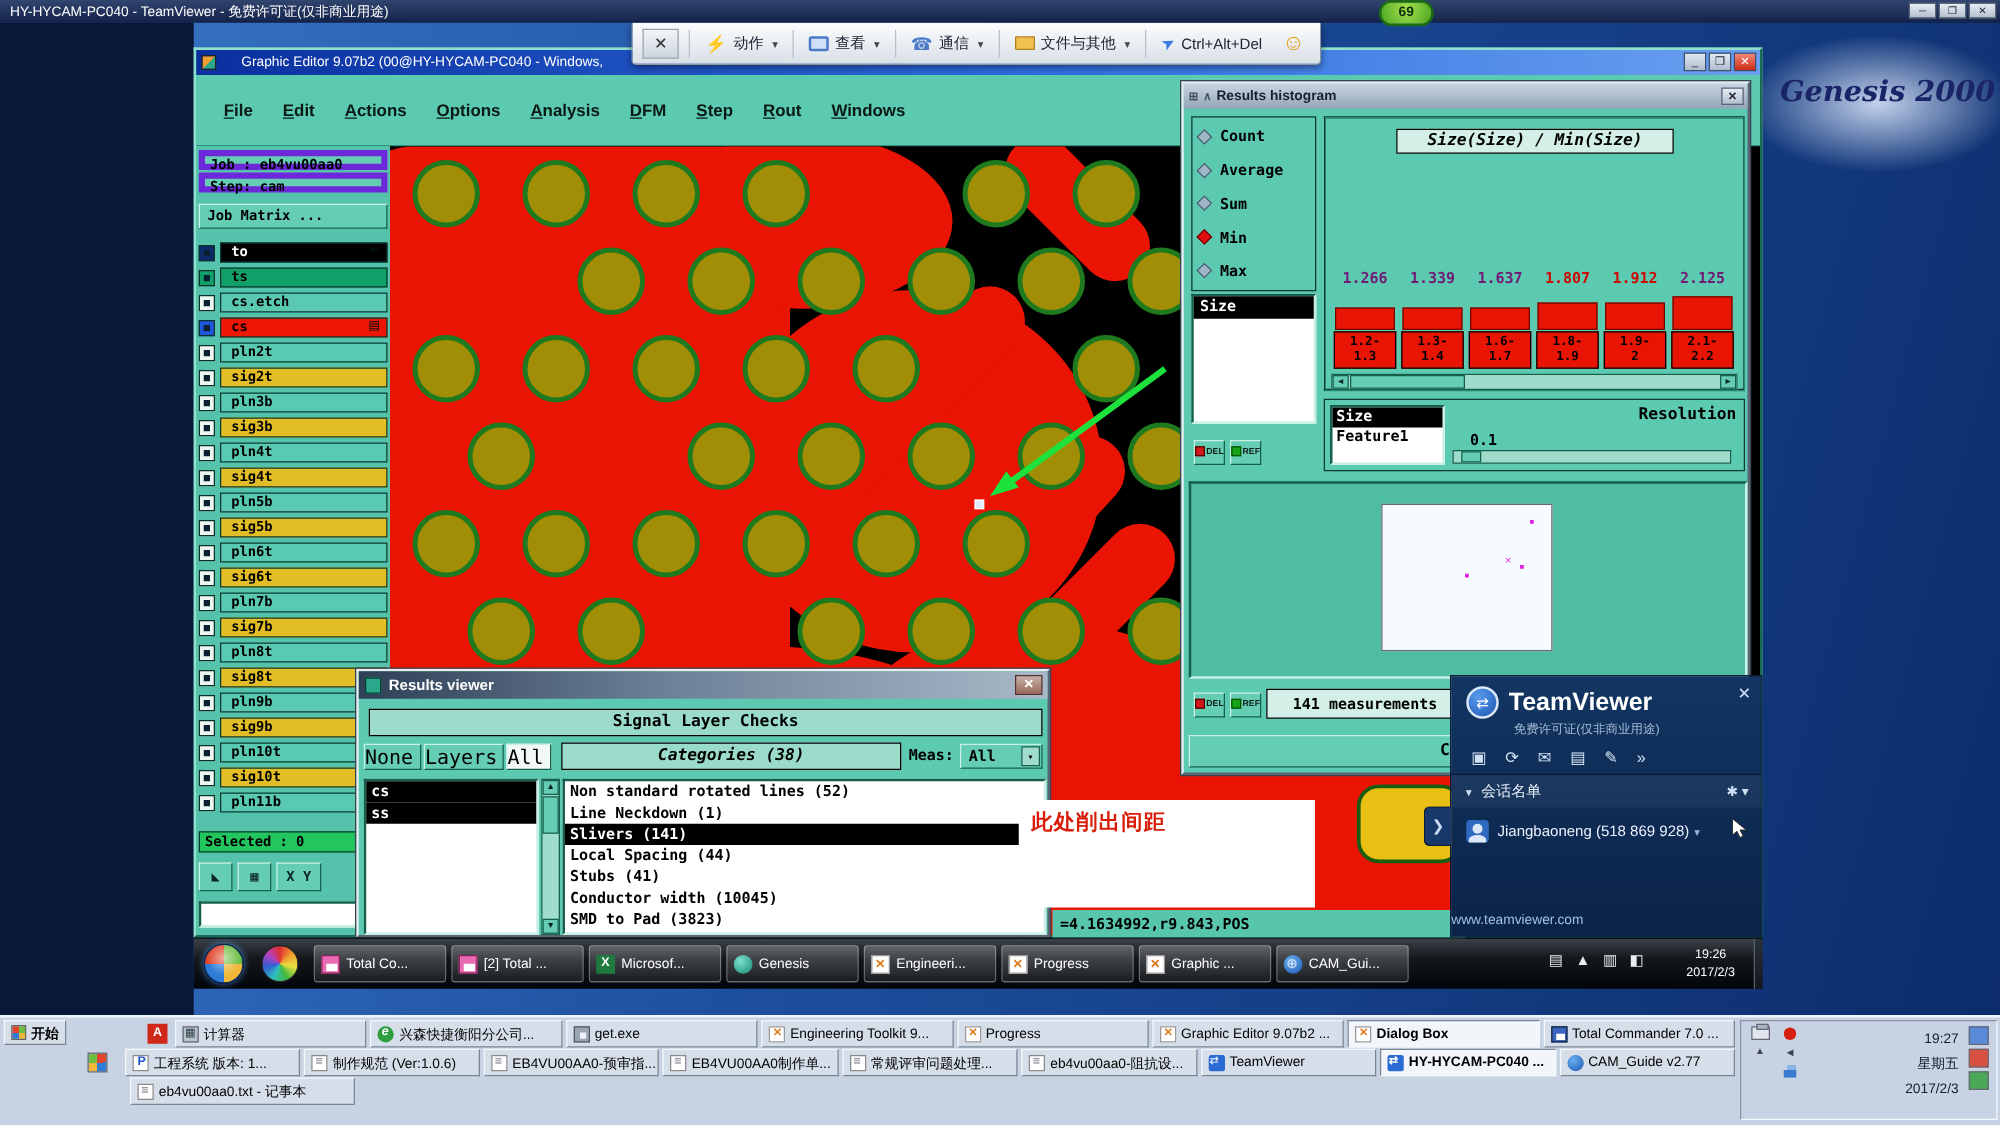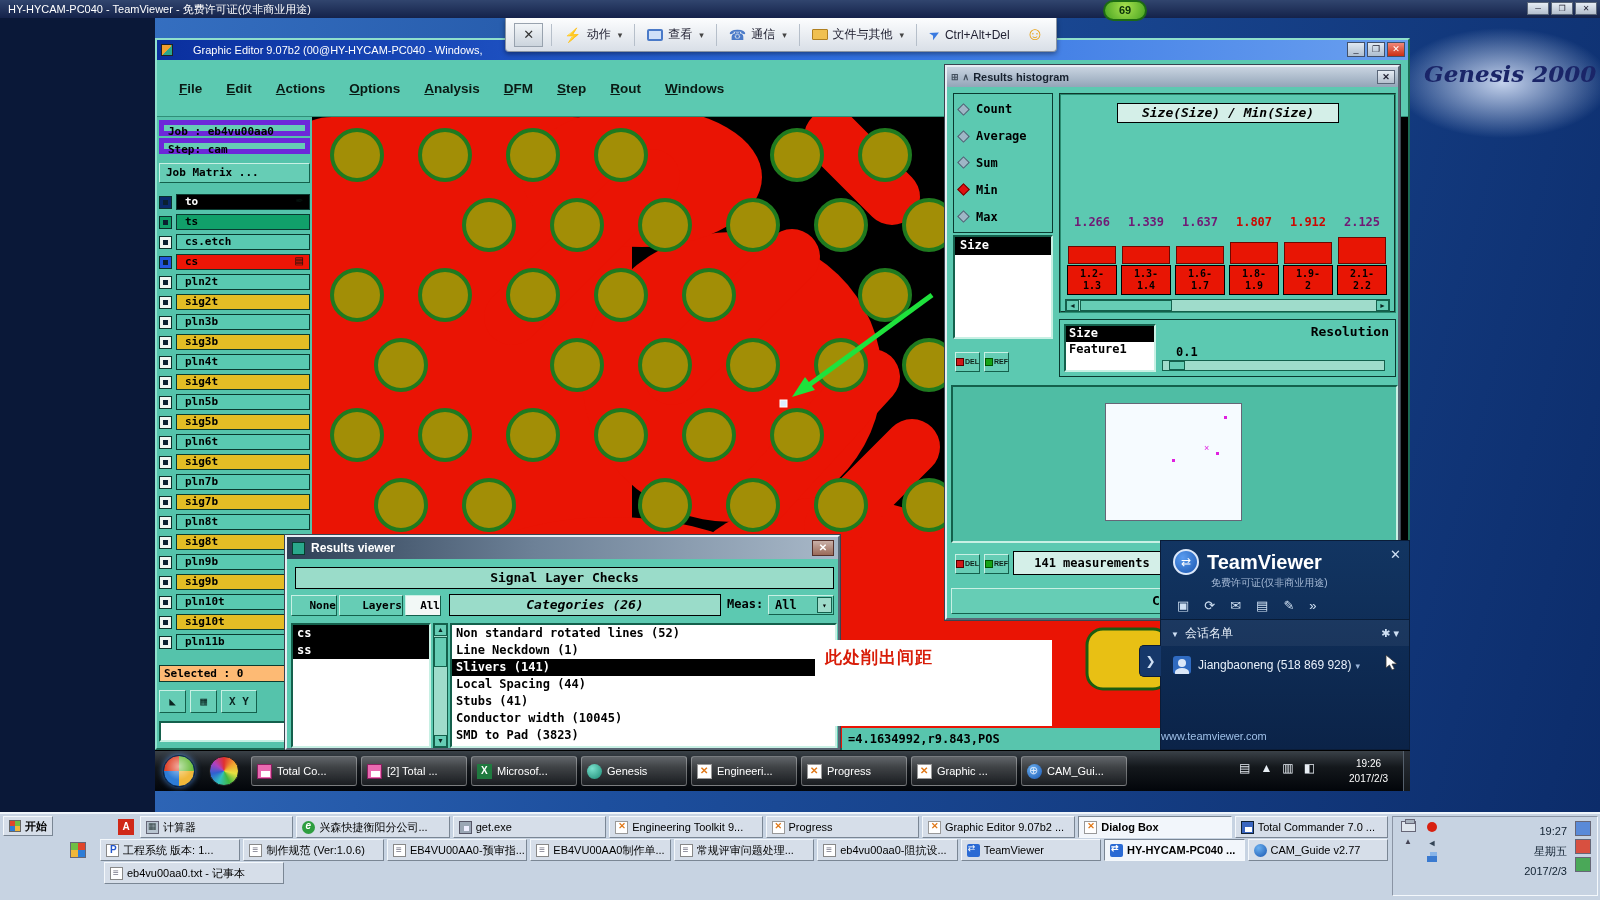--- a/index.html
+++ b/index.html
@@ -53,21 +53,21 @@
 .info-box{height:16px;background:#66cdb5;border:5px solid #6d28d9;font-family:"DejaVu Sans Mono",monospace;font-weight:bold;font-size:11px;line-height:14px;padding-left:4px;color:#000}
 .jobmatrix{margin-top:9px;height:20px;background:#66cdb5;border-top:1px solid #c8f0e4;border-left:1px solid #c8f0e4;border-right:1px solid #14604c;border-bottom:1px solid #14604c;font-family:"DejaVu Sans Mono",monospace;font-weight:bold;font-size:11px;line-height:18px;padding-left:6px;color:#000}
 .layers{position:absolute;left:2px;right:2px;top:75px;display:flex;flex-direction:column}
 .lay-row{height:20px;display:flex;align-items:center;gap:4px;position:relative}
 .chk{width:13px;height:13px;background:#eef6f2;border:1px solid #0a302a;position:relative;flex:0 0 13px}
 .chk::after{content:"";position:absolute;left:3px;top:3px;width:5px;height:5px;background:#0a2030}
 .chk.chk-dark{background:#0a2a6a}.chk.chk-green{background:#11a06a}.chk.chk-blue{background:#2255dd}
 .laybar{flex:1;height:16px;border:1px solid #0a3a30;font-family:"DejaVu Sans Mono",monospace;font-weight:bold;font-size:11px;line-height:14px;padding-left:8px;color:#000;overflow:hidden}
 .lay-black{background:#000;color:#fff}.lay-green{background:#11a06a}.lay-teal{background:#59c9b1}.lay-red{background:#ee1606}.lay-yellow{background:#e3bd25}
 .laytag{position:absolute;right:6px;top:3px;font-size:10px;color:#05110c;line-height:12px}
-.selected-box{position:absolute;left:2px;right:2px;top:548px;height:17px;background:#fdba74;border:1px solid #0a3a30;font-family:"DejaVu Sans Mono",monospace;font-weight:bold;font-size:11px;line-height:15px;padding-left:4px}
+.selected-box{position:absolute;left:2px;right:2px;top:548px;height:17px;background:#22c55e;border:1px solid #0a3a30;font-family:"DejaVu Sans Mono",monospace;font-weight:bold;font-size:11px;line-height:15px;padding-left:4px}
 .tool-row{position:absolute;left:2px;top:573px;display:flex;gap:4px}
 .sbtn{width:27px;height:23px;background:#66cdb5;border-top:1px solid #c8f0e4;border-left:1px solid #c8f0e4;border-right:1px solid #14604c;border-bottom:1px solid #14604c;font-family:"DejaVu Sans Mono",monospace;font-weight:bold;font-size:11px;text-align:center;line-height:21px;color:#0a2420}
 .sbtn-diag::before{content:"◣"}.sbtn-grid::before{content:"▦"}
 .sbtn-xy{width:36px}
 .sidebar-status{position:absolute;left:2px;right:2px;top:604px;height:21px;background:#fff;border:2px solid;border-color:#14604c #c8f0e4 #c8f0e4 #14604c}
 
 
 .canvas{position:absolute;left:155px;top:0;right:0;bottom:0;background:#000;overflow:hidden}
 .status-bar{position:absolute;left:685px;top:611px;width:330px;height:24px;background:#58c5ad;font-family:"DejaVu Sans Mono",monospace;font-weight:bold;font-size:12px;line-height:22px;padding-left:6px;color:#000;z-index:6}
 .sunkenw{background:#fff;border:2px solid;border-color:#14604c #c8f0e4 #c8f0e4 #14604c}
@@ -122,21 +122,21 @@
 .h-bottombar{position:absolute;left:4px;right:4px;top:521px;height:26px}
 .h-close-partial{position:absolute;left:200px;top:4px;font-family:"DejaVu Sans Mono",monospace;font-weight:bold;font-size:13px}
 
 
 .rv-win{position:absolute;left:285px;top:535px;width:555px;height:215px;background:#5cc9b1;border:2px solid;border-color:#e8eef4 #5a6674 #5a6674 #e8eef4;outline:1px solid #3a4450;z-index:25}
 .rv-title{position:absolute;left:0;right:0;top:0;height:22px;background:linear-gradient(90deg,#2e4056,#6d8197 45%,#a8b8c8);color:#fff;font-size:12px;font-weight:bold;display:flex;align-items:center;gap:6px;padding-left:5px}
 .rv-icon{width:13px;height:13px;background:#2aa88c;border:1px solid #063f2f}
 .rv-x{position:absolute;right:4px;top:3px;width:22px;height:16px;background:linear-gradient(#c9b0a8,#9a6a58);border:1px solid #55302a;color:#fff;font-size:10px;line-height:14px;text-align:center}
 .rv-x::before{content:"✕"}
 .rv-header{position:absolute;left:8px;top:30px;width:539px;height:22px;background:#9adcc9;border:1px solid #000;text-align:center;font-family:"DejaVu Sans Mono",monospace;font-weight:bold;font-size:13px;line-height:20px}
-.rv-btn{position:absolute;top:58px;height:21px;font-family:"DejaVu Sans Mono",monospace;font-weight:bold;font-size:11px;line-height:19px;text-align:right}
+.rv-btn{position:absolute;top:58px;height:21px;font-family:"DejaVu Sans Mono",monospace;font-weight:normal;font-size:16px;line-height:19px;text-align:left}
 .rv-none{left:4px;width:46px}
 .rv-layers{left:52px;width:64px}
 .rv-all{left:118px;width:36px;background:#f2f8f6}
 .cats-hdr{position:absolute;left:162px;top:57px;width:272px;height:22px;background:#9adcc9;border:1px solid #000;text-align:center;font-family:"DejaVu Sans Mono",monospace;font-weight:bold;font-style:italic;font-size:13px;line-height:20px}
 .meas-label{position:absolute;left:440px;top:60px;font-family:"DejaVu Sans Mono",monospace;font-weight:bold;font-size:12px}
 .meas-dd{position:absolute;left:481px;top:58px;width:66px;height:20px;display:flex;align-items:center;font-family:"DejaVu Sans Mono",monospace;font-weight:bold;font-size:12px;padding-left:6px}
 .meas-dd .ddbox{position:absolute;right:1px;top:1px;width:15px;height:16px;background:#9fdccb;border:1px solid #14604c;text-align:center;font-size:8px;line-height:15px}
 .ddbox::before{content:"▾"}
 .rv-leftlist{position:absolute;left:4px;top:86px;width:140px;height:125px}
 .rv-row{height:17px;font-family:"DejaVu Sans Mono",monospace;font-weight:bold;font-size:12px;line-height:16px;padding-left:4px;color:#000;white-space:nowrap;overflow:hidden}
@@ -667,21 +667,21 @@
   <div class="rv-win">
     <div class="rv-title">
       <span class="rv-icon"></span>
       <span>Results viewer</span>
       <span class="rv-x"></span>
     </div>
     <div class="rv-header">Signal Layer Checks</div>
     <span class="rv-btn rv-none">None</span>
     <span class="rv-btn rv-layers">Layers</span>
     <span class="rv-btn rv-all">All</span>
-    <div class="cats-hdr">Categories (26)</div>
+    <div class="cats-hdr">Categories (38)</div>
     <span class="meas-label">Meas:</span>
     <span class="meas-dd">
       <span>All</span>
       <span class="ddbox"></span>
     </span>
     <div class="rv-leftlist sunkenw">
       <div class="rv-row sel-row">cs</div>
         <div class="rv-row sel-row">ss</div>
     </div>
     <div class="rv-vscroll">

